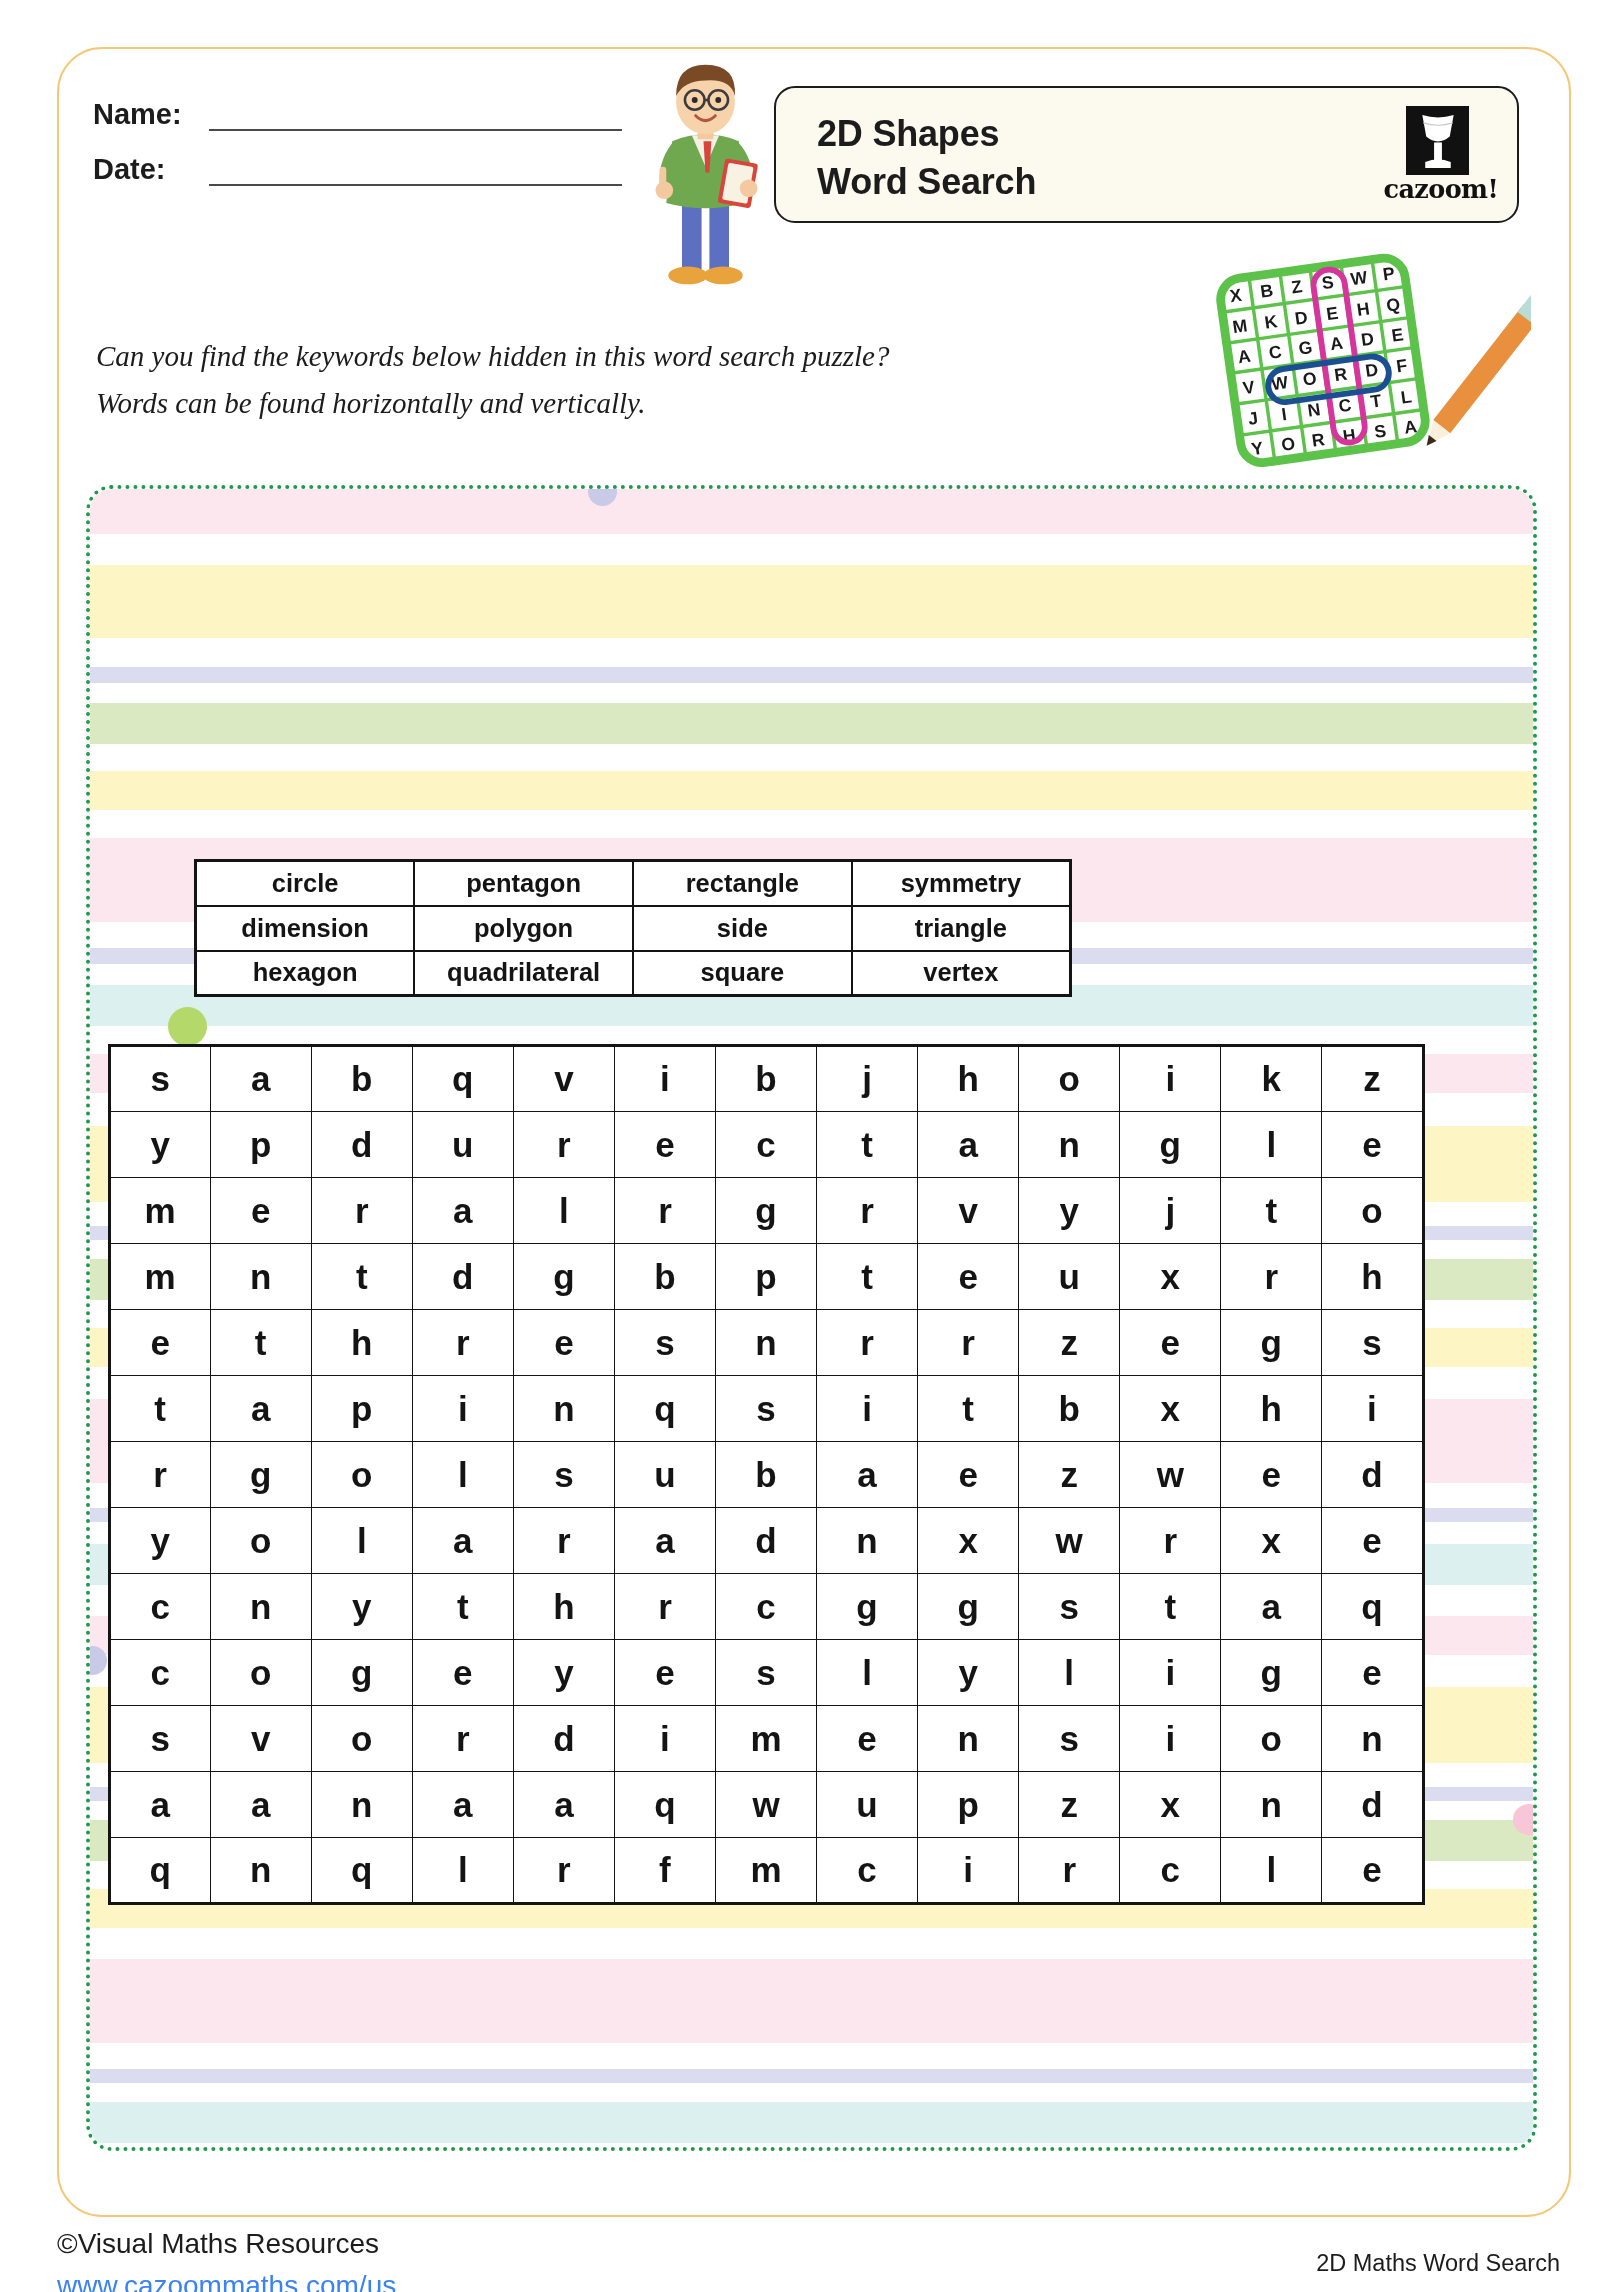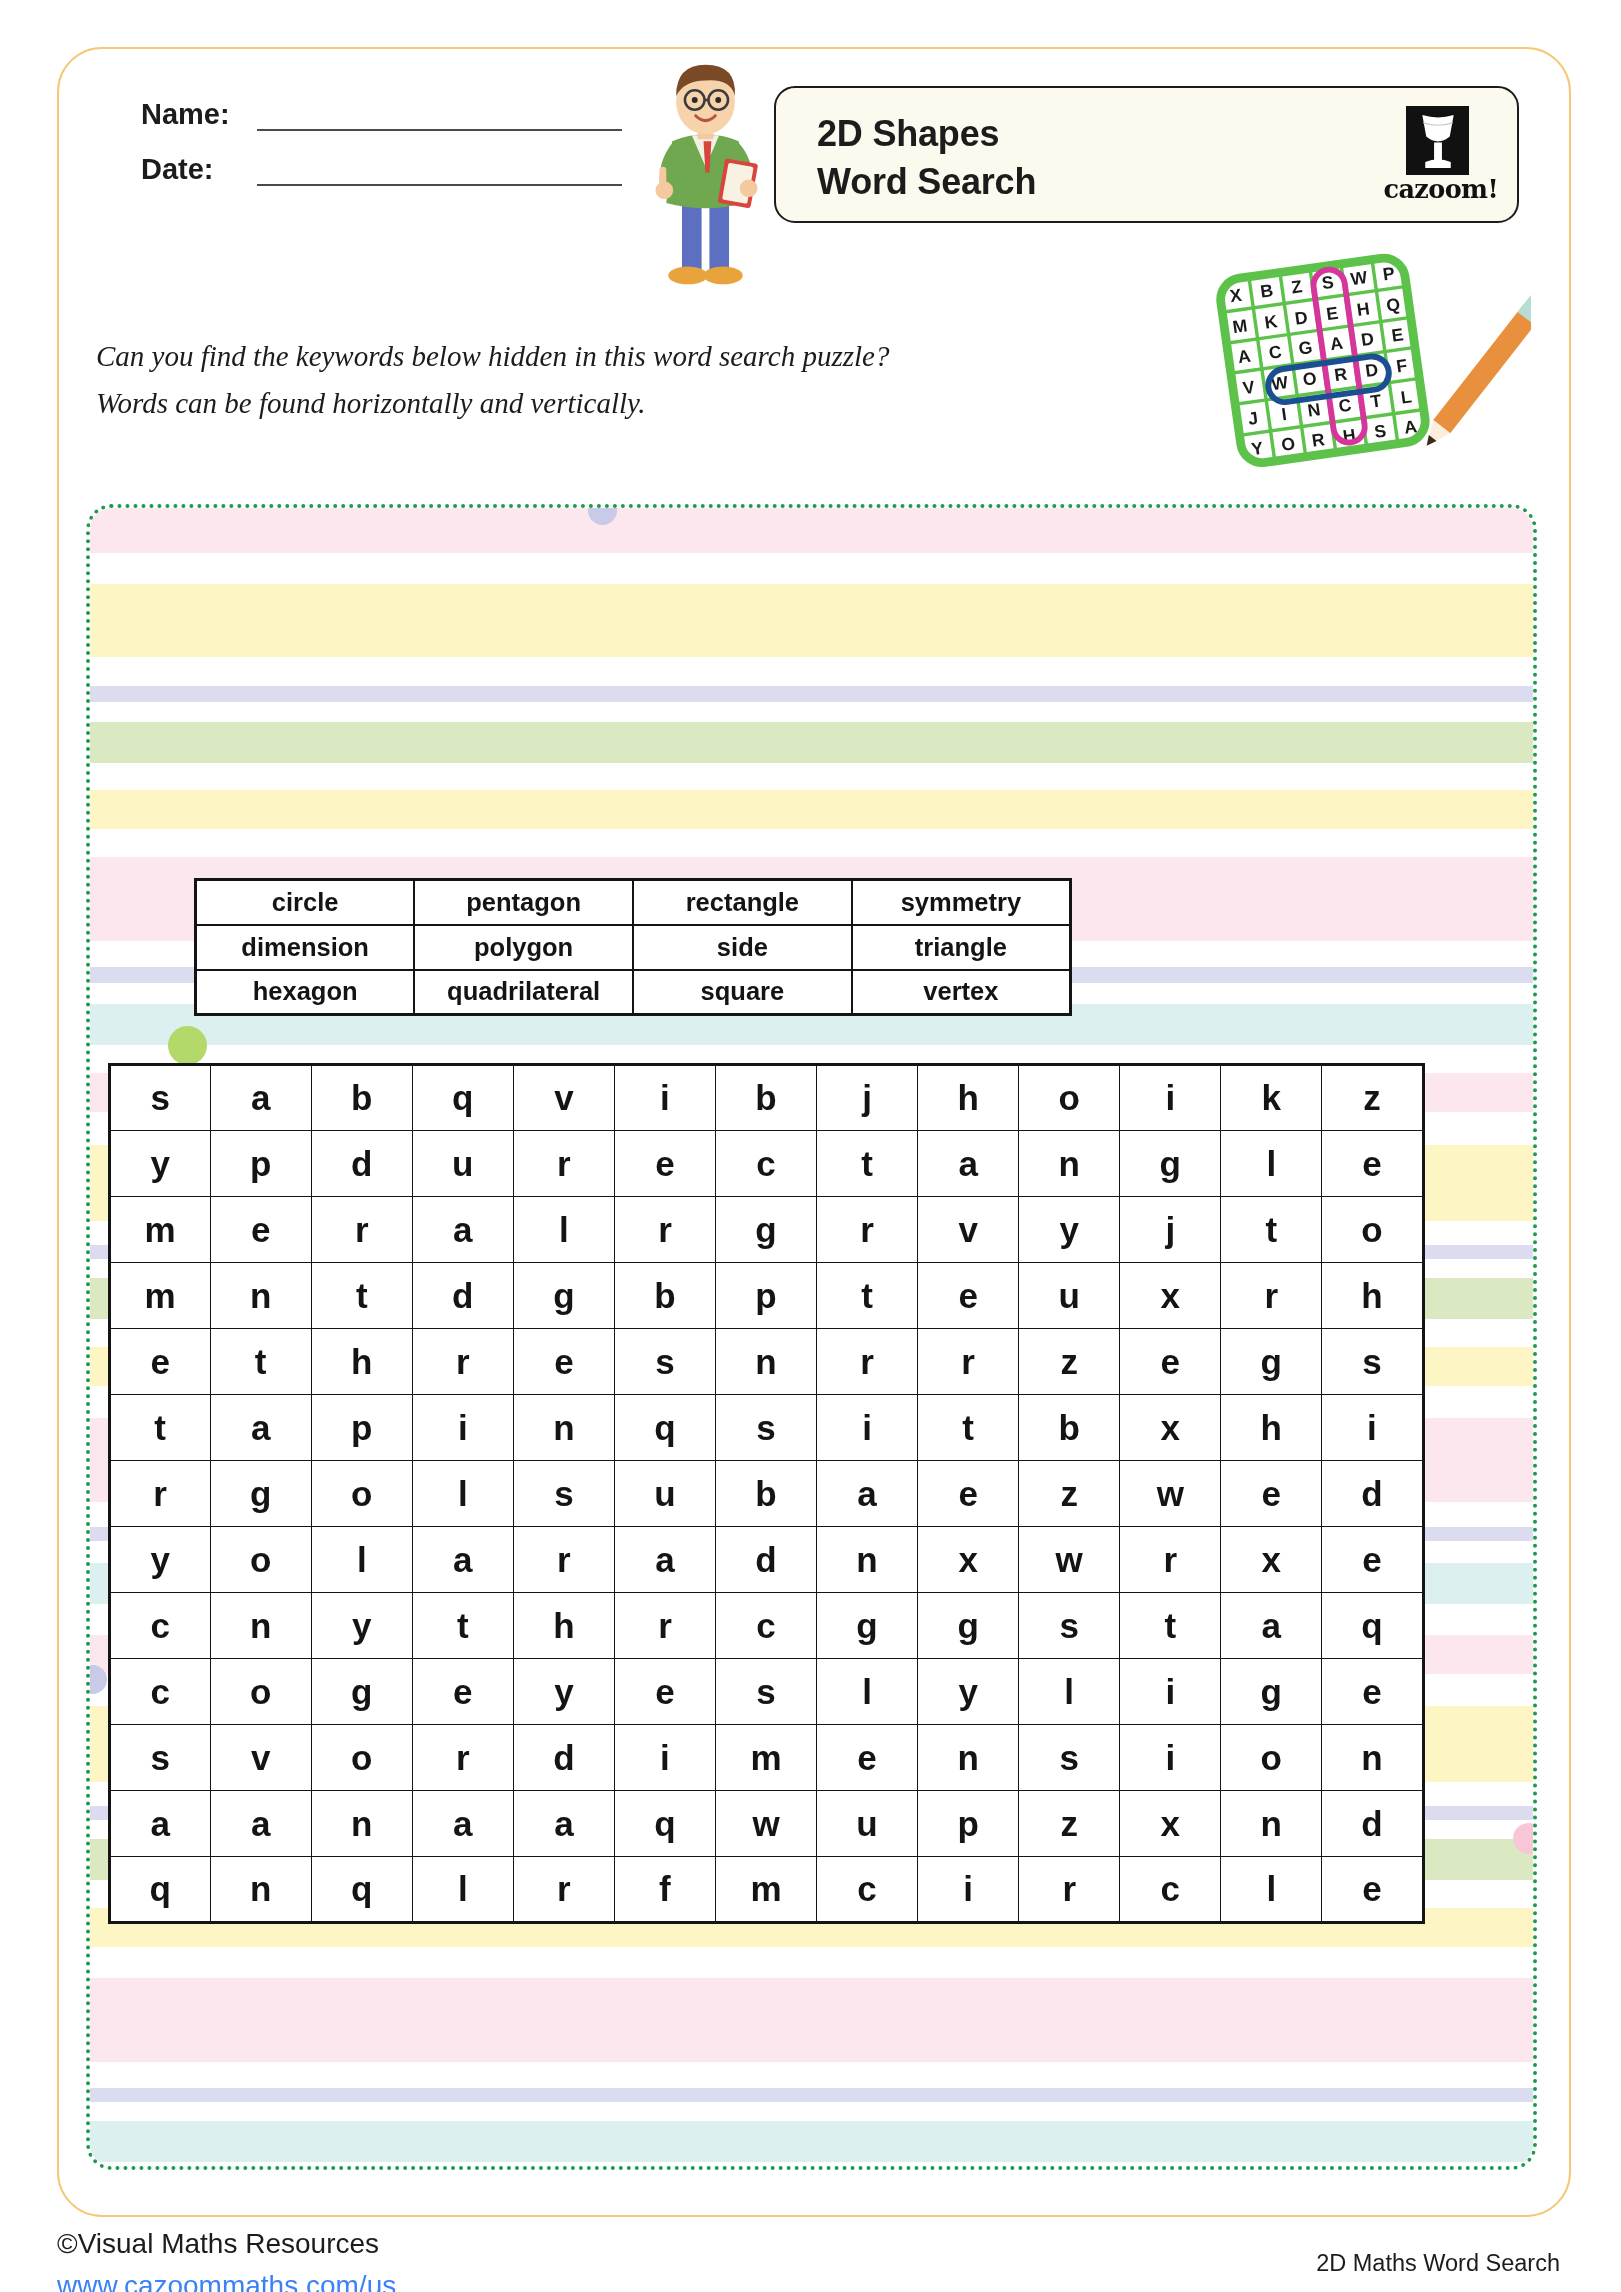--- a/index.html
+++ b/index.html
@@ -29,21 +29,20 @@
   .namedate {
     position: absolute;
     left: 93px;
     top: 98px;
     width: 529px;
   }
   .nd-row {
     display: flex;
     align-items: flex-end;
     margin-bottom: 21.6px;
-    margin-left: 48px;
   }
   .nd-label {
     font-size: 29px;
     font-weight: bold;
     color: #1c1c1c;
     width: 116px;
     flex: 0 0 116px;
   }
   .nd-line {
     flex: 1;
@@ -132,21 +131,21 @@
     left: 1208px;
     top: 250px;
     width: 323px;
     height: 235px;
   }
 
   
   .activity {
     position: absolute;
     left: 86px;
-    top: 504px;
+    top: 485px;
     width: 1451px;
     height: 1666px;
     border: 4.9px dotted #1f9a4d;
     border-radius: 25.5px;
     background: #ffffff;
     overflow: hidden;
   }
   .stripes {
     position: absolute;
     inset: 0;

